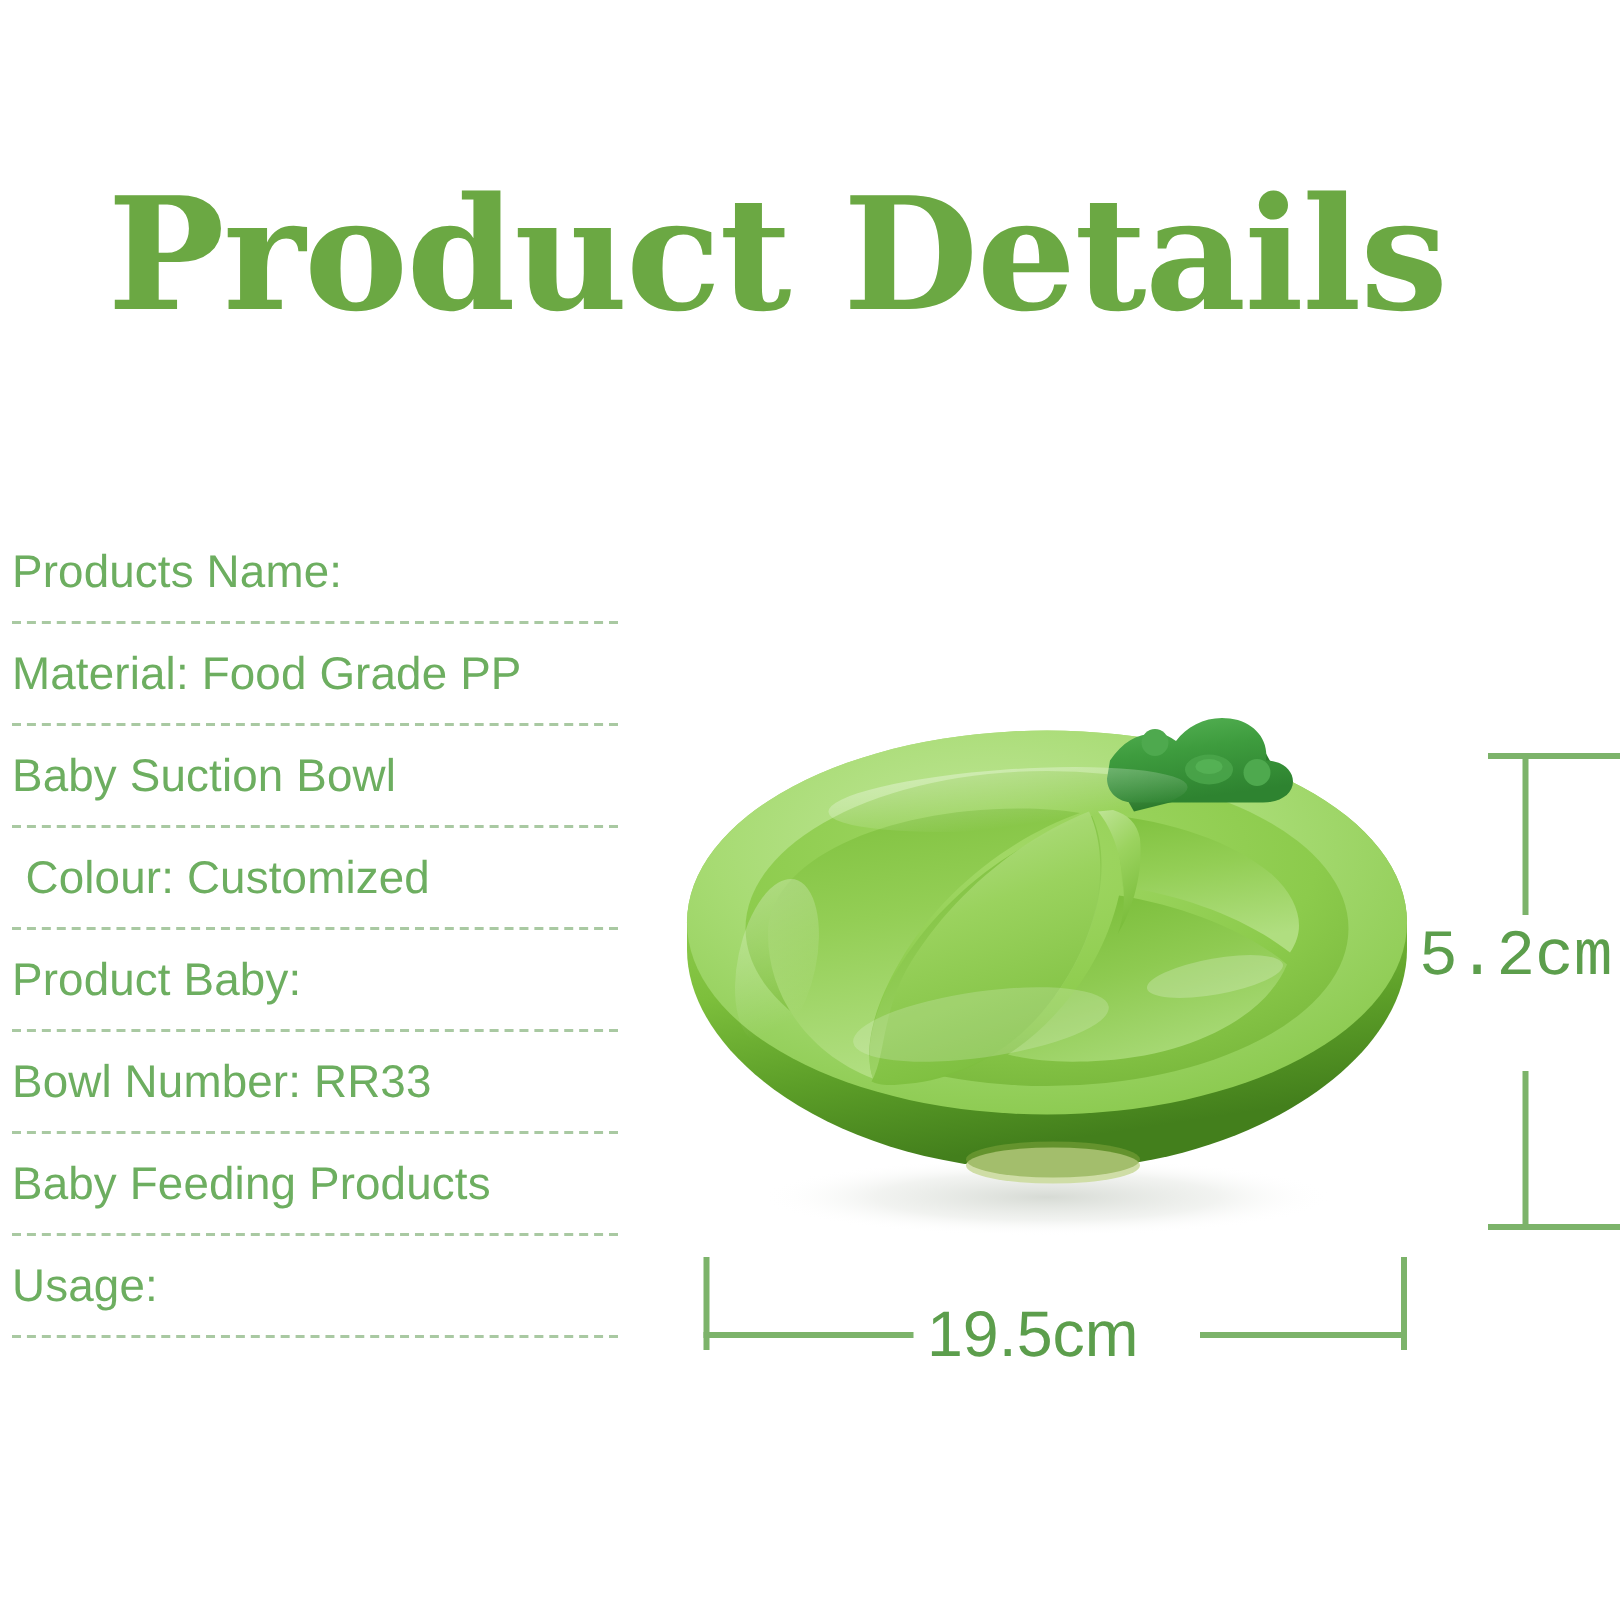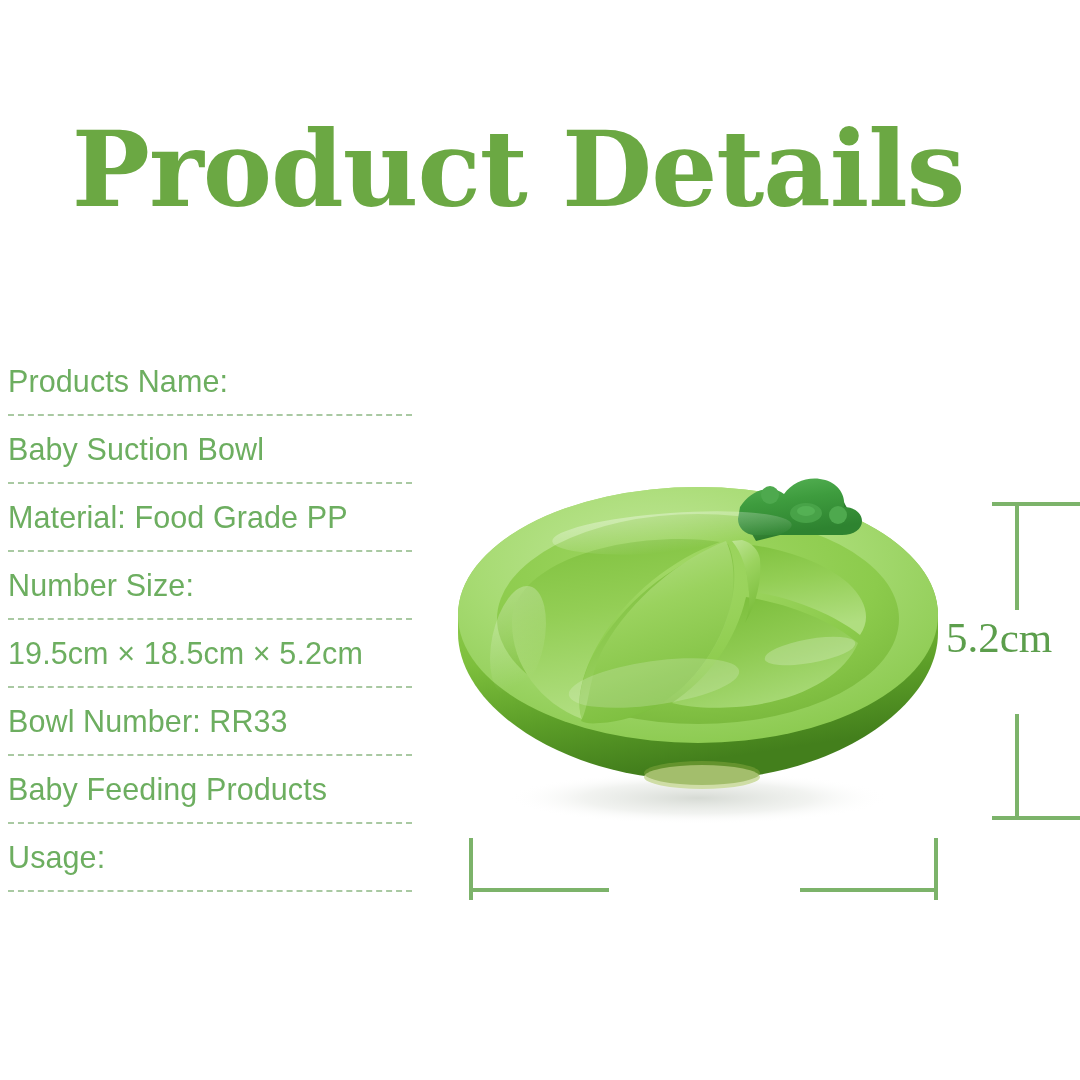--- a/index.html
+++ b/index.html
@@ -79,21 +79,21 @@
 
   
   #dim-v-top-tick   { left: 992px;  top: 502px;  width: 88px;  height: 4px; }
   #dim-v-bot-tick   { left: 992px;  top: 816px;  width: 88px;  height: 4px; }
   #dim-v-stem-top   { left: 1015px; top: 502px;  width: 4px;   height: 108px; }
   #dim-v-stem-bot   { left: 1015px; top: 714px;  width: 4px;   height: 106px; }
   #dim-v-label {
     position: absolute;
     left: 946px;
     top: 613px;
-    font-family: Liberation Serif, serif;
+    font-family: Liberation Mono, monospace;
     font-size: 43px;
     color: #5C9E4C;
     white-space: nowrap;
   }
 
   
   #dim-h-left-cap   { left: 469px; top: 838px; width: 4px;   height: 62px; }
   #dim-h-right-cap  { left: 934px; top: 838px; width: 4px;   height: 62px; }
   #dim-h-bar-left   { left: 469px; top: 888px; width: 140px; height: 4px; }
   #dim-h-bar-right  { left: 800px; top: 888px; width: 138px; height: 4px; }
@@ -114,35 +114,35 @@
 
   <div id="title">Product Details</div>
 
   <div id="spec-list">
 
     <div class="spec-row">
       <span class="spec-text">Products Name:</span>
     </div>
 
     <div class="spec-row">
+      <span class="spec-text">Material: Food Grade PP</span>
+    </div>
+
+    <div class="spec-row">
       <span class="spec-text">Baby Suction Bowl</span>
     </div>
 
-    <div class="spec-row">
-      <span class="spec-text">Material: Food Grade PP</span>
-    </div>
-
-
-    <div class="spec-row">
-      <span class="spec-text">Number Size:</span>
-    </div>
-
-    <div class="spec-row">
-      <span class="spec-text">19.5cm × 18.5cm × 5.2cm</span>
-    </div>
+    <div class="spec-row indented">
+      <span class="spec-text">Colour: Customized</span>
+    </div>
+
+    <div class="spec-row">
+      <span class="spec-text">Product Baby:</span>
+    </div>
+
 
     <div class="spec-row">
       <span class="spec-text">Bowl Number: RR33</span>
     </div>
 
     <div class="spec-row">
       <span class="spec-text">Baby Feeding Products</span>
     </div>
 
     <div class="spec-row">
@@ -298,14 +298,15 @@
   <div class="dim-line" id="dim-v-top-tick"></div>
   <div class="dim-line" id="dim-v-stem-top"></div>
   <div class="dim-line" id="dim-v-stem-bot"></div>
   <div class="dim-line" id="dim-v-bot-tick"></div>
   <div id="dim-v-label">5.2cm</div>
 
   <div class="dim-line" id="dim-h-left-cap"></div>
   <div class="dim-line" id="dim-h-bar-left"></div>
   <div class="dim-line" id="dim-h-bar-right"></div>
   <div class="dim-line" id="dim-h-right-cap"></div>
+  <div id="dim-h-label">19.5cm</div>
 
 </div>
 
 </body></html>

